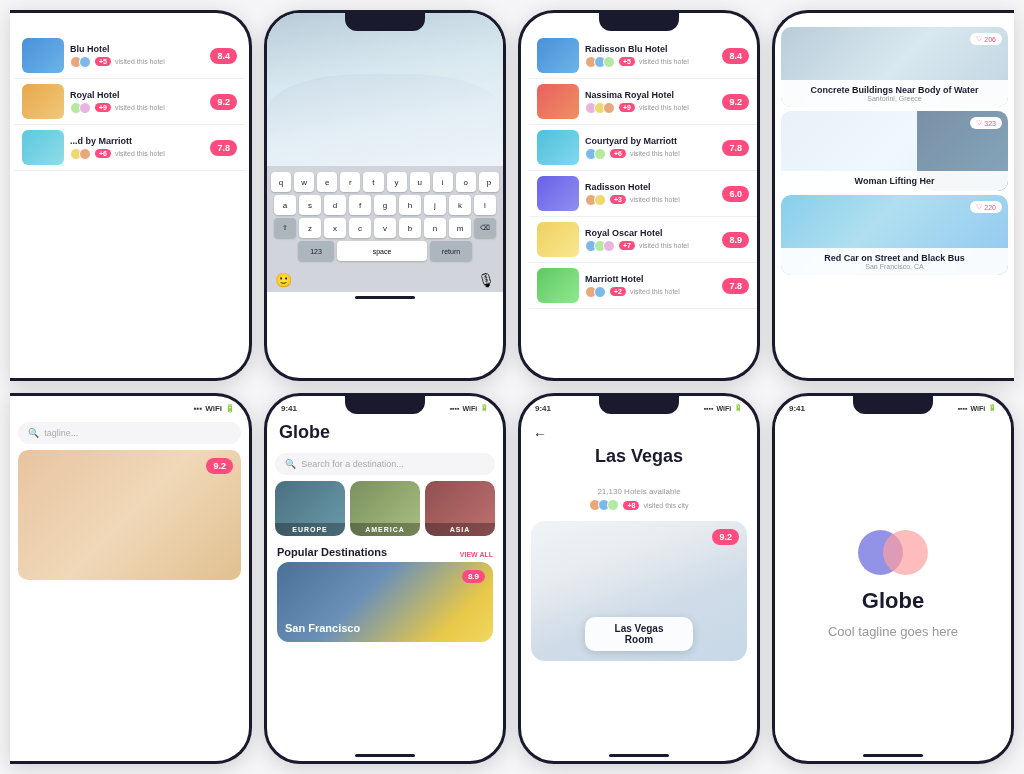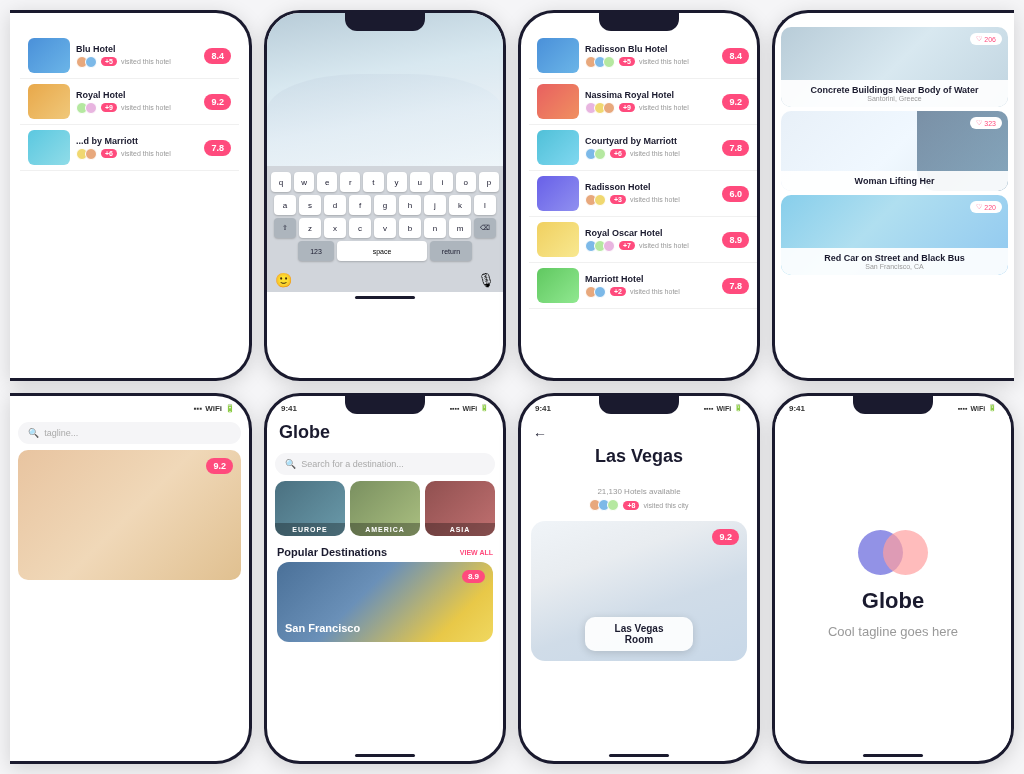--- a/index.html
+++ b/index.html
@@ -347,21 +347,21 @@
     .globe-app-title {
       font-size: 18px;
       font-weight: 800;
       color: #1a1a2e;
       padding: 6px 12px 4px;
     }
 
     .section-header {
       display: flex;
       justify-content: space-between;
-      align-items: center;
+      align-items: flex-end;
       padding: 6px 10px 4px;
     }
 
     .section-title {
       font-size: 11px;
       font-weight: 700;
       color: #1a1a2e;
     }
 
     .view-all {
@@ -444,21 +444,21 @@
     }
   </style>
 </head>
 <body>
 
 <div class="grid">
 
   <div class="phone phone-partial-left">
     <div class="phone-content" style="padding-top:18px;">
 
-      <div style="padding: 2px 10px;">
+      <div style="padding: 2px 4px;">
         <div class="hotel-item">
           <div class="hotel-thumb" style="background: linear-gradient(135deg,#4a90d9,#6bb5e8);"></div>
           <div class="hotel-info">
             <div class="hotel-name">Blu Hotel</div>
             <div class="hotel-visitors">
               <div class="avatars-small">
                 <div class="avatar-xs av1"></div>
                   <div class="avatar-xs av2"></div>
               </div>
               <span class="plus-badge">+5</span>

